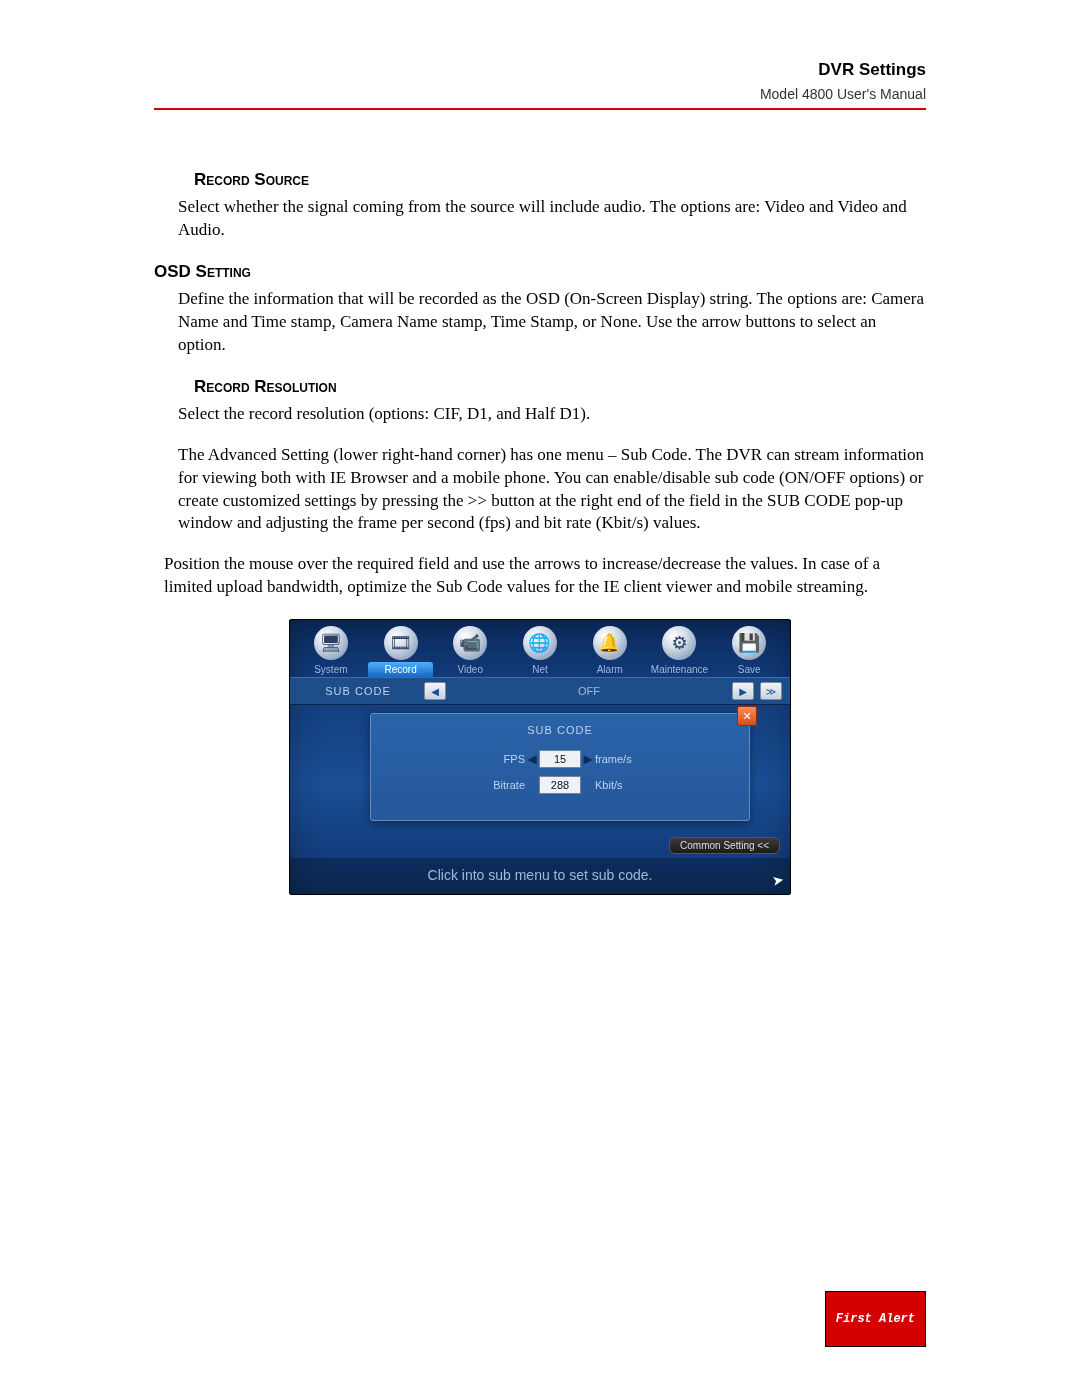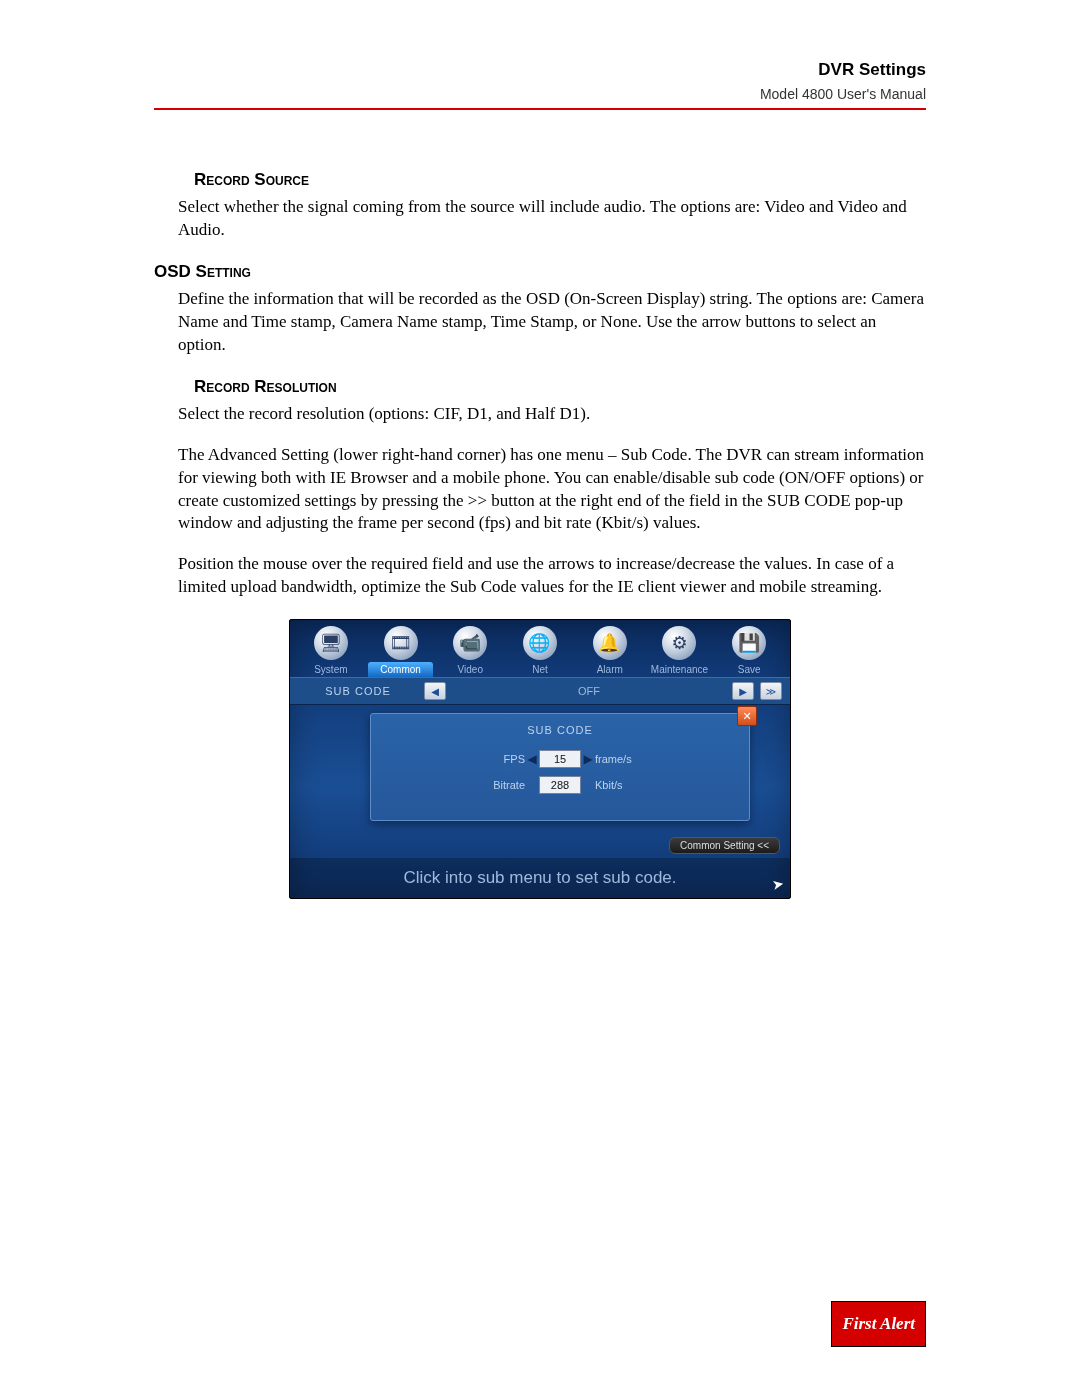--- a/index.html
+++ b/index.html
@@ -4,21 +4,21 @@
 <style>
 html,body{margin:0;padding:0;background:#fff;font-family:"Times New Roman",Times,serif;color:#000;font-size:17px}
 .page{width:1012px;min-height:1397px;margin:0 auto;position:relative;box-sizing:border-box;padding:60px 120px 120px 120px}
 .hdr{text-align:right;margin-bottom:4px}
 .hdr-title{font-family:Arial,Helvetica,sans-serif;font-weight:bold;font-size:17px}
 .hdr-sub{font-family:Arial,Helvetica,sans-serif;font-size:14px;color:#333;margin-top:6px}
 .rule{border:none;border-top:2px solid #d40000;margin:6px 0 60px 0}
 .h-sub{font-family:Arial,Helvetica,sans-serif;font-weight:bold;font-variant:small-caps;font-size:17px;margin:20px 0 6px 0}
 .h-sub.indent{margin-left:40px}
 .body-p{margin:4px 0 18px 24px;line-height:1.35}
-.body-p.noindent{margin-left:24px}
+.body-p.noindent{margin-left:10px}
 .fig-wrap{display:flex;justify-content:center;margin-top:20px}
 .dvr{width:500px;background:linear-gradient(#0b2b5d,#113a78 20%,#1a4e94 60%,#113a78 90%);border:1px solid #000;border-radius:2px;box-shadow:inset 0 0 30px rgba(0,0,0,.3);font-family:Arial,Helvetica,sans-serif;font-size:11px;color:#bcd3ef}
 .tabs{display:flex;align-items:flex-end;justify-content:space-between;padding:6px 8px 0 8px;gap:4px}
 .tab{flex:1;text-align:center;cursor:pointer}
 .tab .ico{width:34px;height:34px;margin:0 auto 2px;border-radius:50%;display:flex;align-items:center;justify-content:center;font-size:18px;background:radial-gradient(circle at 35% 30%,#fff,#cfd9e6 40%,#8ea2bf 80%);color:#2a3f63}
 .tab.active .lbl{background:linear-gradient(#4fb0ff,#1468c2);color:#fff;border-radius:3px 3px 0 0}
 .tab .lbl{padding:2px 0;font-size:10px;color:#9fb8dc}
 .sub-row{display:flex;align-items:center;gap:6px;background:#1e4e8a;border-top:1px solid #3b6bb0;border-bottom:1px solid #0a244a;padding:4px 8px}
 .sub-label{flex:0 0 120px;text-align:center;color:#bcd3ef;letter-spacing:1px;font-size:11px}
 .sq-btn{width:20px;height:16px;background:linear-gradient(#f3f5f8,#c8d1de);border:1px solid #7e8da6;border-radius:2px;display:flex;align-items:center;justify-content:center;color:#1c4e9a;font-size:10px;cursor:pointer}
@@ -26,24 +26,24 @@
 .popup{position:relative;margin:8px 40px 12px 80px;background:linear-gradient(#2a63a8,#25589b);border:1px solid #5c8cc9;border-radius:3px;padding:10px 14px 18px;box-shadow:0 3px 10px rgba(0,0,0,.4)}
 .popup .close{position:absolute;top:-8px;right:-8px;width:18px;height:18px;background:linear-gradient(#ff8b5a,#d24e1a);border:1px solid #8a2e0d;color:#fff;font-size:11px;display:flex;align-items:center;justify-content:center;cursor:pointer;border-radius:2px}
 .popup-title{text-align:center;color:#bcd3ef;letter-spacing:1px;margin-bottom:14px;font-size:11px}
 .row{display:flex;align-items:center;gap:0;margin:8px 0;justify-content:center}
 .row .k{width:60px;text-align:right;color:#bcd3ef}
 .row .u{width:60px;color:#bcd3ef}
 .num-box{width:40px;height:16px;background:#eef1f6;border:1px solid #768299;color:#111;text-align:center;font-size:11px;line-height:16px}
 .tri{width:14px;height:14px;color:#0d2b5a;font-size:12px;display:flex;align-items:center;justify-content:center;cursor:pointer}
 .common-bar{text-align:right;padding:4px 10px}
 .common-btn{display:inline-block;background:linear-gradient(#3b3b3b,#1b1b1b);border:1px solid #555;color:#ddd;font-size:10px;padding:2px 10px;border-radius:6px;cursor:pointer}
-.hint{background:rgba(0,0,0,.25);padding:8px;text-align:center;color:#9fb8dc;font-size:17px;line-height:1.4}
+.hint{background:rgba(0,0,0,.25);padding:8px;text-align:center;color:#9fb8dc;font-size:14px;line-height:1.4}
 .cursor{position:absolute;right:6px;bottom:6px;font-size:14px;color:#fff;transform:rotate(-10deg)}
 .footer{position:absolute;right:120px;bottom:50px}
-.brand{display:inline-block;background:#d40000;color:#fff;font-family:Liberation Serif, serif;font-weight:bold;font-style:italic;padding:12px 10px;font-size:17px;border:1px solid #000}
+.brand{display:inline-block;background:#d40000;color:#fff;font-family:Liberation Mono, monospace;font-weight:bold;font-style:italic;padding:20px 10px;font-size:12px;border:1px solid #000}
 </style>
 </head>
 <body>
 
 <div class="page">
   <div class="hdr">
     <div class="hdr-title">DVR Settings</div>
     <div class="hdr-sub">Model 4800 User's Manual</div>
   </div>
   <hr class="rule">
@@ -62,21 +62,21 @@
 
   <div class="fig-wrap">
     <div class="dvr" style="position:relative">
       <div class="tabs">
         <div class="tab">
             <div class="ico">🖥</div>
             <div class="lbl">System</div>
           </div>
         <div class="tab active">
             <div class="ico">🎞</div>
-            <div class="lbl">Common</div>
+            <div class="lbl">Record</div>
           </div>
         <div class="tab">
             <div class="ico">📹</div>
             <div class="lbl">Video</div>
           </div>
         <div class="tab">
             <div class="ico">🌐</div>
             <div class="lbl">Net</div>
           </div>
         <div class="tab">

